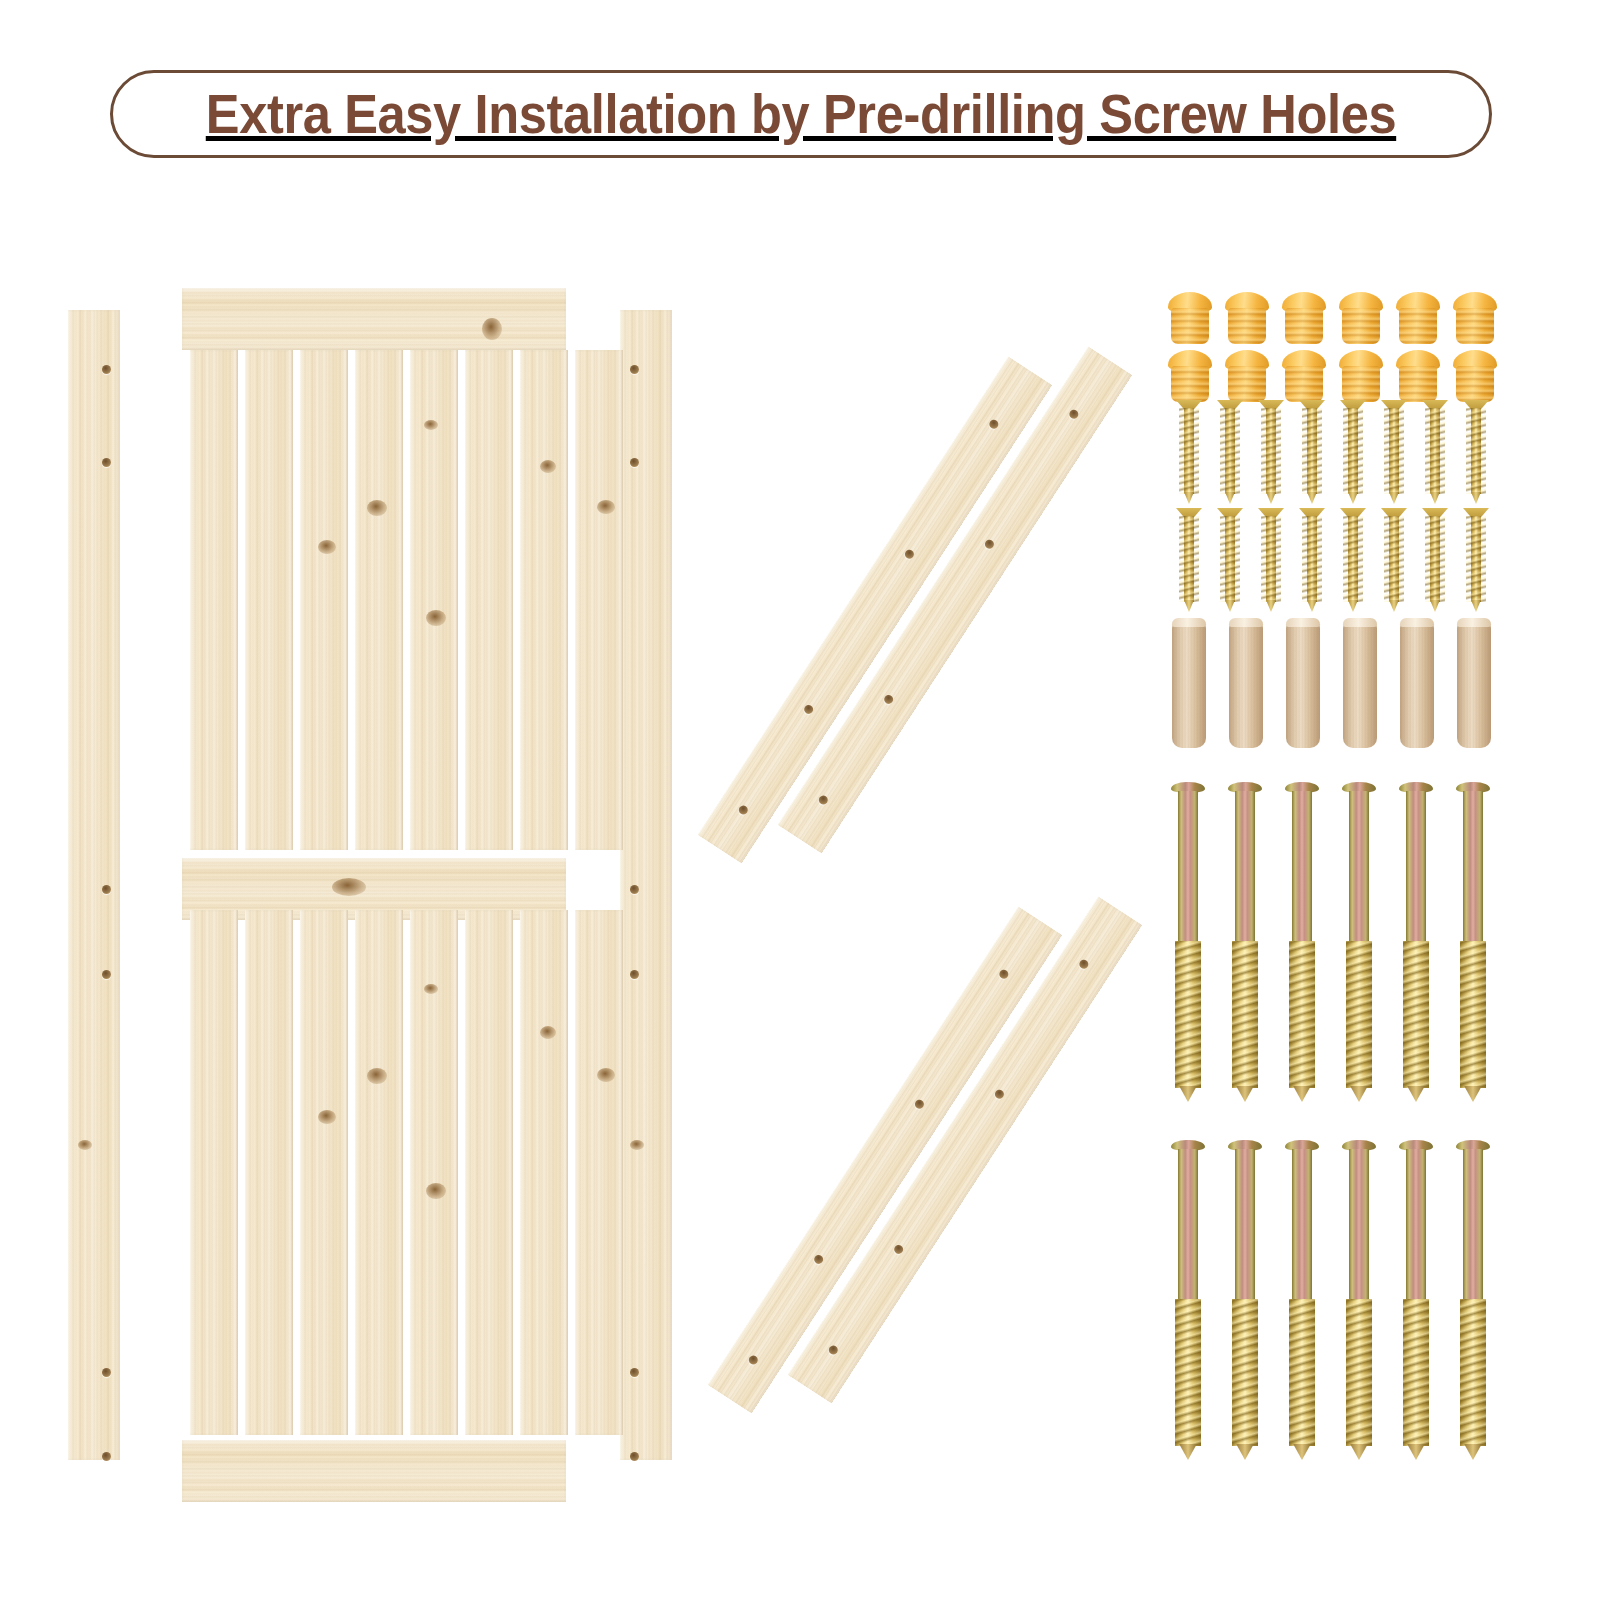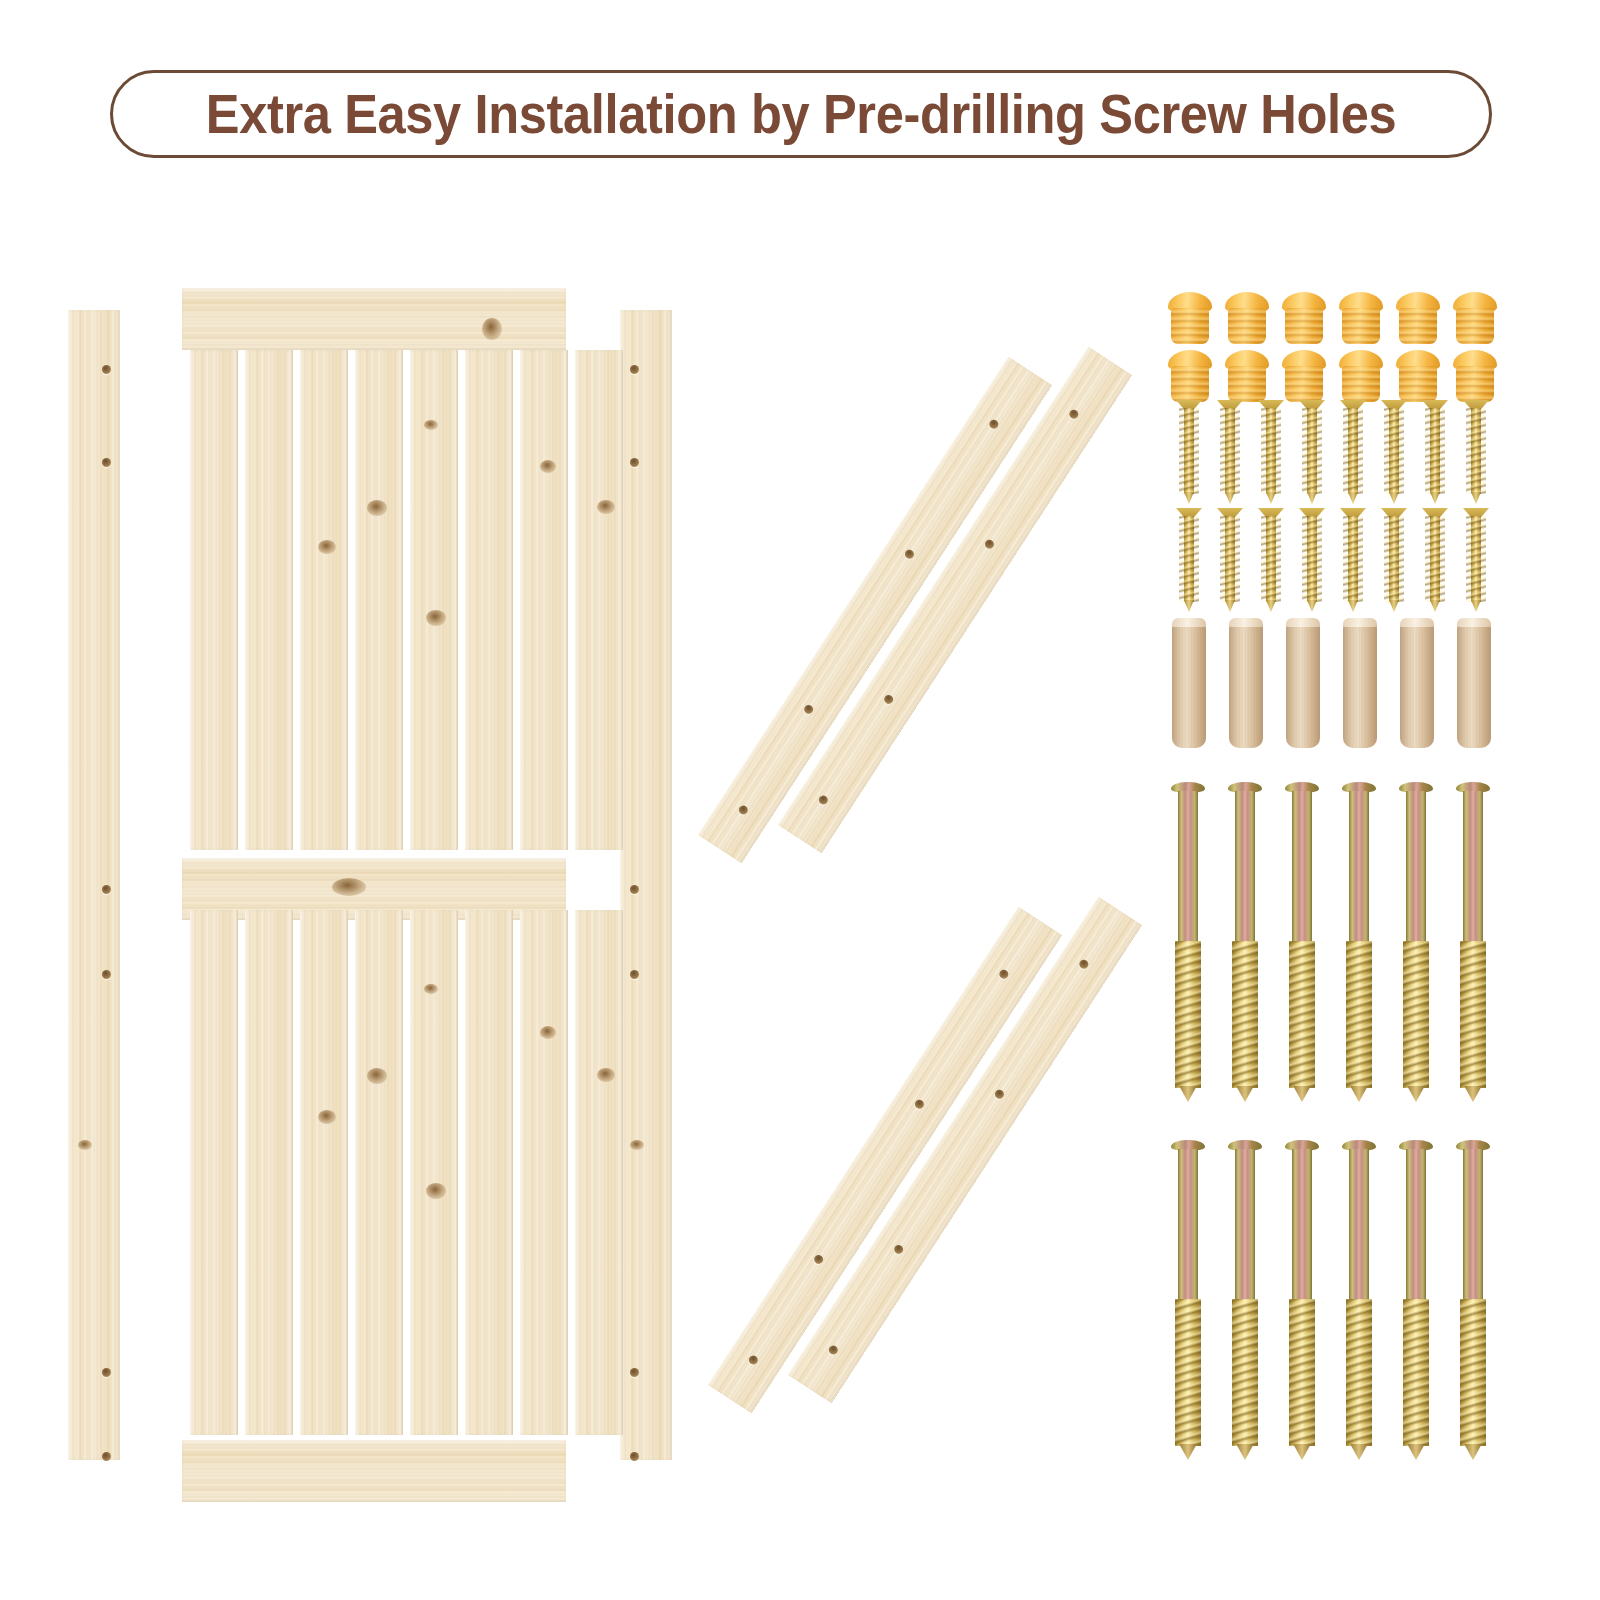--- a/index.html
+++ b/index.html
@@ -8,20 +8,21 @@
     width:1600px; height:1600px; position:relative; overflow:hidden;
     font-family:"Liberation Sans", sans-serif;
   }
 
   
   #title-banner{
     position:absolute; left:110px; top:70px; width:1382px; height:88px;
     border:3px solid #6b4a36; border-radius:46px;
     display:flex; align-items:center; justify-content:center;
     background:#ffffff;
+    text-decoration:underline;
   }
   #title-text{
     font-family:"Liberation Sans Narrow","Liberation Sans",sans-serif;
     font-size:55px; font-weight:bold; color:#7a4a36;
     letter-spacing:-0.4px; transform:scaleX(0.92); white-space:nowrap;
   }
 
   
   .wood{
     position:absolute;

